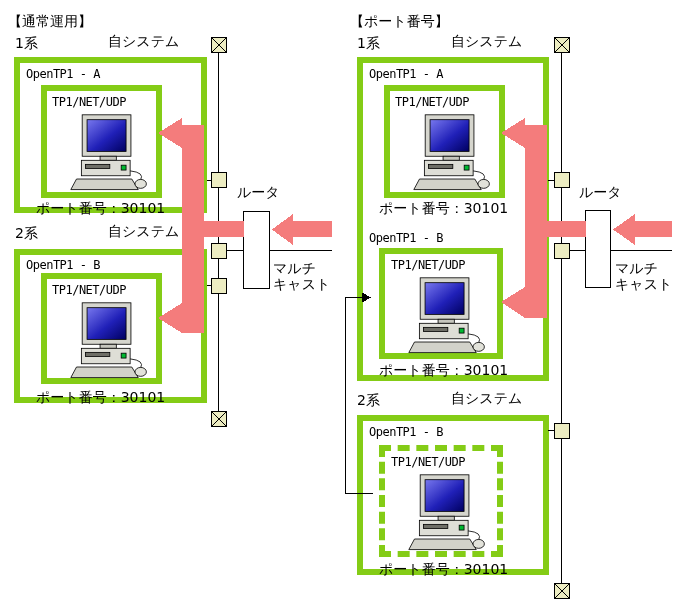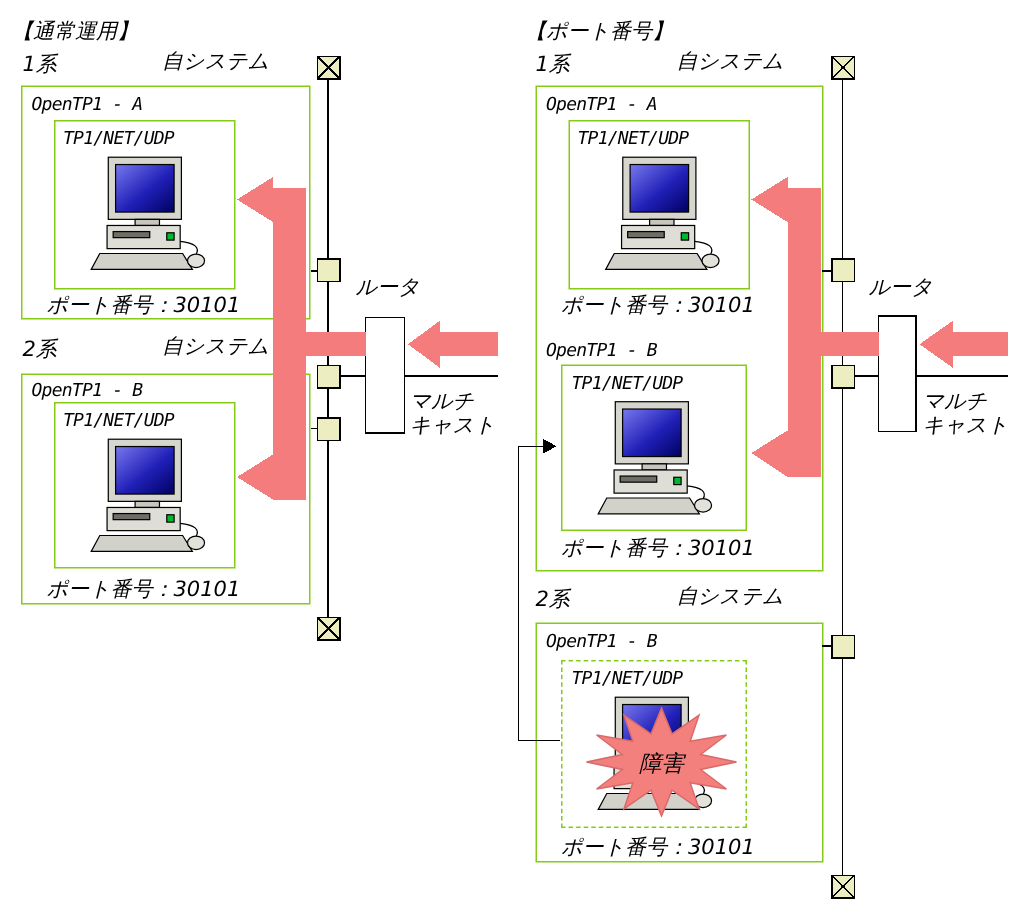--- a/index.html
+++ b/index.html
@@ -1,23 +1,23 @@
 <!DOCTYPE html>
 <html><head>
 <meta charset="utf-8">
 <style>
   html,body{margin:0;padding:0;background:#fff;}
   #canvas{
     position:relative;width:688px;height:602px;background:#fff;
-    font-family:"DejaVu Sans",sans-serif;color:#000;overflow:hidden;font-style:italic;
+    font-family:"DejaVu Sans",sans-serif;color:#000;overflow:hidden;
   }
   .lbl{position:absolute;white-space:pre;line-height:1.1;}
   .ja{font-size:14px;}
   .mono{font-family:"DejaVu Sans Mono",monospace;font-size:12px;letter-spacing:-0.5px;}
-  .box{position:absolute;border:1px solid #84cc16;box-sizing:border-box;background:transparent;}
+  .box{position:absolute;border:6px solid #84cc16;box-sizing:border-box;background:transparent;}
   .dashed{border-style:dashed;}
   .pc{position:absolute;}
   .inner-lbl{position:absolute;white-space:pre;}
   #overlay{position:absolute;left:0;top:0;pointer-events:none;shape-rendering:crispEdges;}
   .blk{stroke:#000;stroke-width:1;}
   .star-wrap{position:absolute;left:390px;top:471px;width:102px;height:74px;}
   .mc{line-height:16px;font-size:14px;}
 </style>
 </head>
 <body>
@@ -111,26 +111,20 @@
       <svg class="pc" style="left:22px;top:23px;" width="80" height="78" viewBox="0 0 96 96">
           <use href="#pc"></use>
         </svg>
     </div>
     <div class="inner-lbl ja" style="left:16px;top:140px;">ポート番号：30101</div>
   </div>
 
   <div class="lbl ja" style="left:579px;top:185px;">ルータ</div>
   <div class="lbl mc" style="left:615px;top:260px;"><span>マルチ</span><br><span>キャスト</span></div>
 
-  <div class="star-wrap">
-    <svg width="102" height="74" viewBox="0 0 102 74">
-      <polygon stroke="#D96A6A" stroke-width="1" points="101,37 77.1,42 94.3,55 70.1,50.8 76,68.2 58,55.8 51,73 44,55.8 26,68.2 31.9,50.8 7.7,55 24.9,42 1,37 24.9,32 7.7,19 31.9,23.2 26,5.8 44,18.2 51,1 58,18.2 76,5.8 70.1,23.2 94.3,19 77.1,32" fill="#F4807E"></polygon>
-      <text x="51" y="43" text-anchor="middle" font-size="15" fill="#000">障害</text>
-    </svg>
-  </div>
 
   <svg id="overlay" width="688" height="602">
 
     <line class="blk" x1="218.5" y1="45" x2="218.5" y2="418"></line>
     <line class="blk" x1="561.5" y1="45" x2="561.5" y2="590"></line>
 
     <line class="blk" x1="207" y1="180.5" x2="213" y2="180.5"></line>
     <line class="blk" x1="207" y1="285.5" x2="213" y2="285.5"></line>
     <line class="blk" x1="224" y1="250.5" x2="244" y2="250.5"></line>
     <line class="blk" x1="269" y1="250.5" x2="332" y2="250.5"></line>

